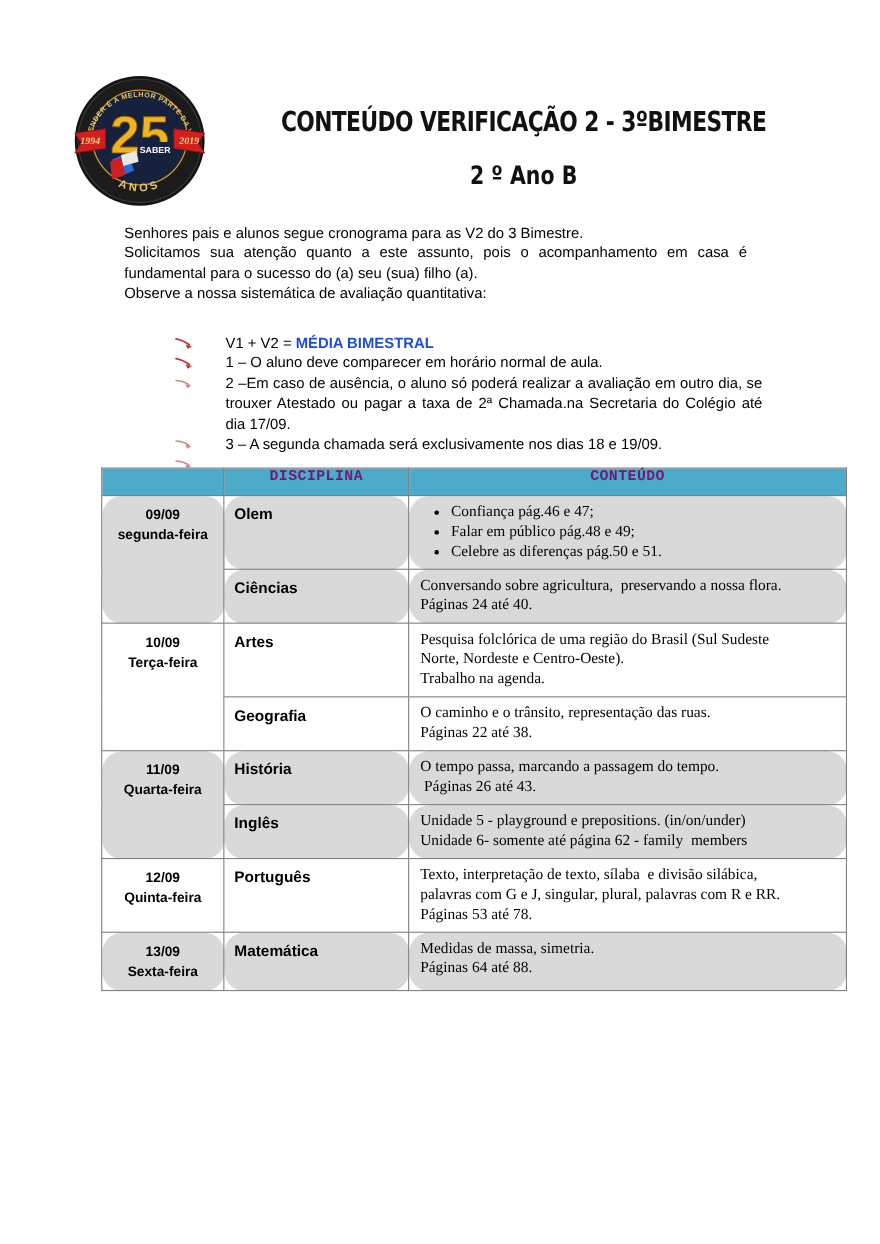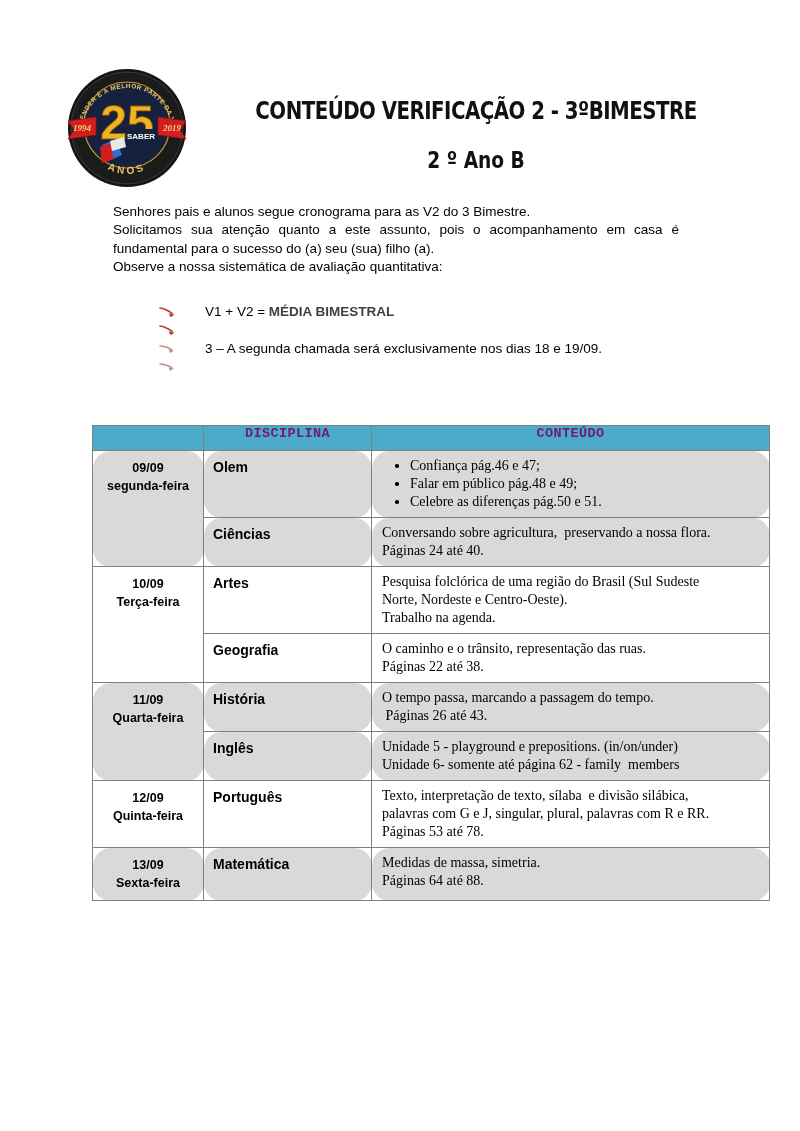--- a/index.html
+++ b/index.html
@@ -107,21 +107,21 @@
     top: 2px;
     width: 17px;
     height: 14px;
   }
   .arrow-item .arrow-ico svg { display: block; }
   .arrow-item .txt { display: block; }
   .arrow-item .txt.just {
     text-align: justify;
     text-align-last: left;
   }
-  .blue-em { color: #404040; font-weight: bold; }
+  .blue-em { color: #1d4ed8; font-weight: bold; }
 
   
   .sched-table {
     position: absolute;
     left: 92px;
     top: 425px;
     width: 677px;
     border-collapse: collapse;
     table-layout: fixed;
     border: 1.5px solid #808080;
@@ -264,22 +264,32 @@
     <span class="txt"><span>V1 + V2 = </span><span class="blue-em">MÉDIA BIMESTRAL</span></span>
   </div>
 
   <div class="arrow-item">
     <span class="arrow-ico">
       <svg viewBox="0 0 17 14" width="17" height="14" aria-hidden="true">
         <path d="M1 3 C5 3.5, 9 5.5, 13.2 8.4" stroke="#C0392B" stroke-width="1.6" fill="none" stroke-linecap="round"></path>
         <path d="M15.5 9.8 L9.6 8.2 L11.6 12.2 Z" fill="#C0392B"></path>
       </svg>
     </span>
-  </div>
-
+    <span class="txt">1 – O aluno deve comparecer em horário normal de aula.</span>
+  </div>
+
+  <div class="arrow-item">
+    <span class="arrow-ico">
+      <svg viewBox="0 0 17 14" width="17" height="14" aria-hidden="true">
+        <path d="M1 4 C5 4, 9 5.5, 12.8 7.6" stroke="#C98A86" stroke-width="1.4" fill="none" stroke-linecap="round"></path>
+        <path d="M15 8.6 L9.4 7.4 L11.2 11 Z" fill="#C98A86"></path>
+      </svg>
+    </span>
+    <span class="txt just">2 –Em caso de ausência, o aluno só poderá realizar a avaliação em outro dia, se trouxer Atestado ou pagar a taxa de 2ª Chamada.na Secretaria do Colégio até dia 17/09.</span>
+  </div>
 
   <div class="arrow-item">
     <span class="arrow-ico">
       <svg viewBox="0 0 17 14" width="17" height="14" aria-hidden="true">
         <path d="M1 4 C5 4, 9 5.5, 12.8 7.6" stroke="#C98A86" stroke-width="1.4" fill="none" stroke-linecap="round"></path>
         <path d="M15 8.6 L9.4 7.4 L11.2 11 Z" fill="#C98A86"></path>
       </svg>
     </span>
     <span class="txt">3 – A segunda chamada será exclusivamente nos dias 18 e 19/09.</span>
   </div>

